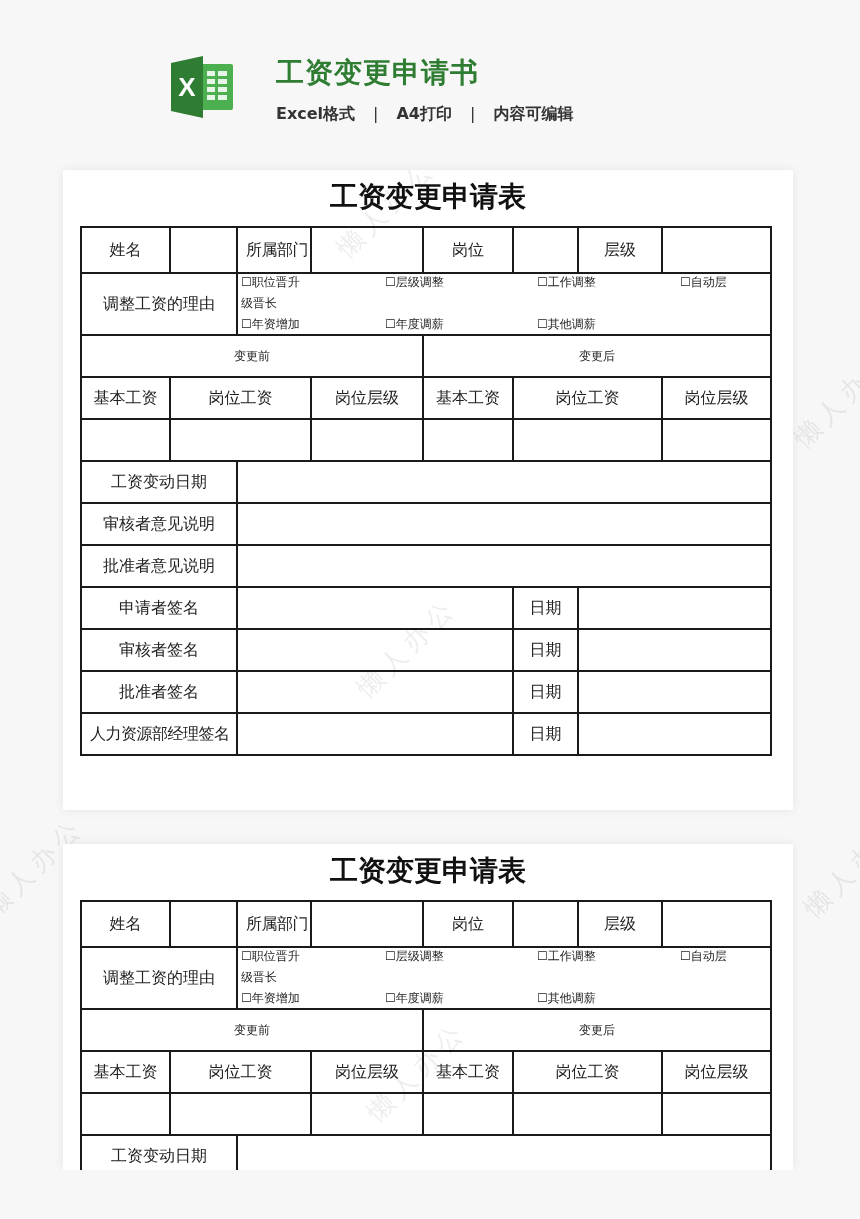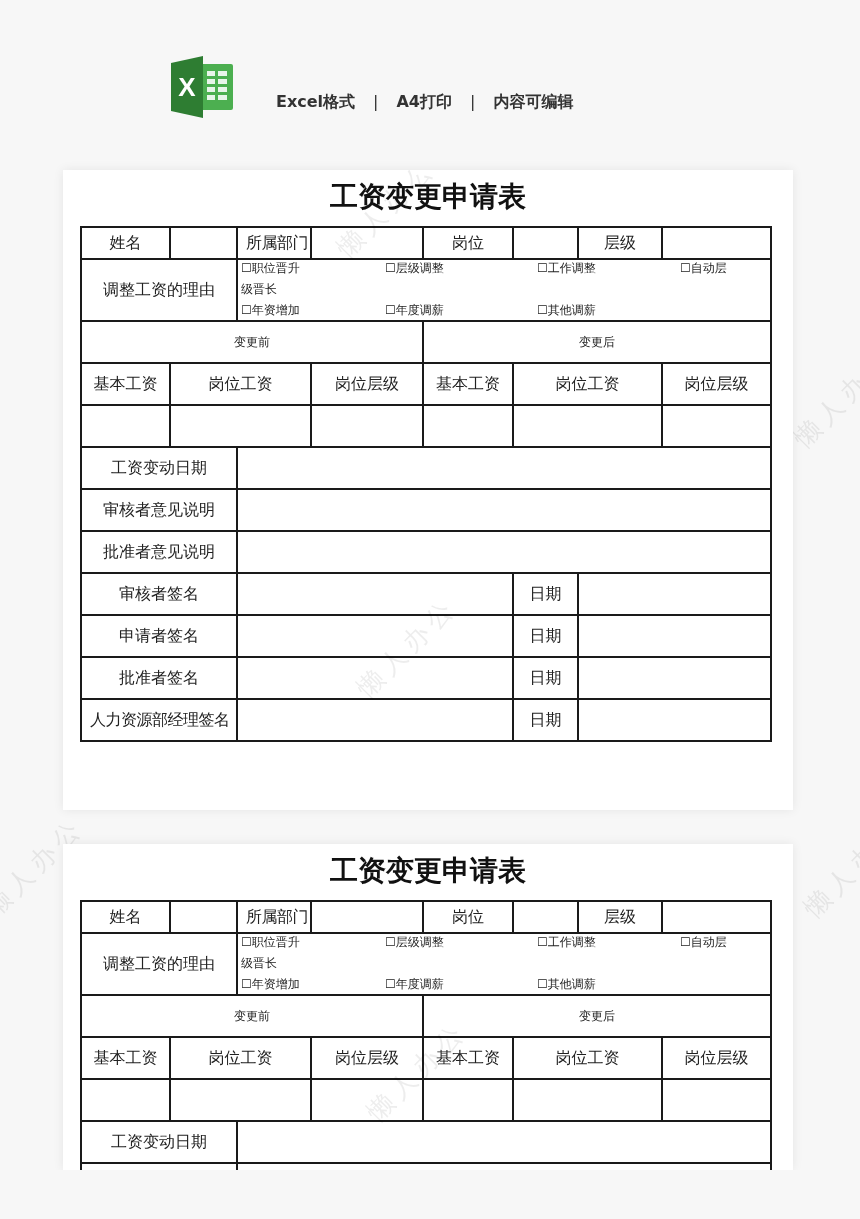--- a/index.html
+++ b/index.html
@@ -15,21 +15,21 @@
     }
     .excel-icon {
       position: absolute; left: 171px; top: 56px; width: 62px; height: 62px;
     }
     .doc-title {
       position: absolute; left: 276px; top: 55px;
       font-size: 28px; font-weight: bold; color: #2e7d32; letter-spacing: 1px;
       line-height: 36px;
     }
     .doc-meta {
-      position: absolute; left: 276px; top: 90px;
+      position: absolute; left: 276px; top: 102px;
       font-size: 16px; font-weight: bold; color: #333; line-height: 24px;
       display: flex; align-items: center;
     }
     .doc-meta .sep { margin: 0 18px; font-weight: normal; color: #333; }
 
     .card {
       position: absolute; left: 63px; width: 730px; background: #fff;
       box-shadow: 0 0 10px rgba(0,0,0,0.08);
       overflow: hidden;
     }
@@ -47,21 +47,21 @@
     table.form {
       position: absolute; left: 17px; top: 56px;
       border-collapse: collapse; table-layout: fixed; width: 690px;
       font-family: "DejaVu Serif", "Liberation Serif", serif;
       font-size: 16px; color: #222;
     }
     table.form td {
       border: 2px solid #1a1a1a; text-align: center; vertical-align: middle;
       height: 42px; padding: 0; overflow: hidden; white-space: nowrap;
     }
-    table.form tr.r-head td { height: 32px; }
+    table.form tr.r-head td { height: 46px; }
     table.form tr.r-reason td { height: 62px; }
     table.form td.bold { font-weight: normal; font-family: "DejaVu Sans", "Liberation Sans", sans-serif; font-size: 12px; }
     table.form td.left-tight { text-align: left; padding-left: 8px; letter-spacing: -0.5px; }
     .reason-box {
       position: relative; text-align: left; height: 58px; font-size: 12px; line-height: 21px;
       padding-left: 3px;
     }
     .reason-box .opt { position: absolute; white-space: nowrap; }
 
     .wm {
@@ -82,20 +82,21 @@
       <rect x="36" y="23" width="8" height="5"></rect>
         <rect x="47" y="23" width="9" height="5"></rect>
       <rect x="36" y="31" width="8" height="5"></rect>
         <rect x="47" y="31" width="9" height="5"></rect>
       <rect x="36" y="39" width="8" height="5"></rect>
         <rect x="47" y="39" width="9" height="5"></rect>
     </g>
     <polygon points="0,7 32,0 32,62 0,55" fill="#2e7d32"></polygon>
     <text x="16" y="40" text-anchor="middle" font-family="Liberation Sans, sans-serif" font-weight="bold" font-size="26" fill="#fff">X</text>
   </svg>
+  <div class="doc-title">工资变更申请书</div>
   <div class="doc-meta">
     <span>Excel格式</span>
     <span class="sep">|</span>
     <span>A4打印</span>
     <span class="sep">|</span>
     <span>内容可编辑</span>
   </div>
 </div>
 
 <div class="wm" style="left:-30px; top:850px;">懒人办公</div>
@@ -167,27 +168,27 @@
     </tr>
     <tr>
       <td colspan="2">审核者意见说明</td>
       <td colspan="6"></td>
     </tr>
     <tr>
       <td colspan="2">批准者意见说明</td>
       <td colspan="6"></td>
     </tr>
     <tr>
+      <td colspan="2">申请者签名</td>
+      <td colspan="3"></td>
+      <td>日期</td>
+      <td colspan="2"></td>
+    </tr>
+    <tr>
       <td colspan="2">审核者签名</td>
-      <td colspan="3"></td>
-      <td>日期</td>
-      <td colspan="2"></td>
-    </tr>
-    <tr>
-      <td colspan="2">申请者签名</td>
       <td colspan="3"></td>
       <td>日期</td>
       <td colspan="2"></td>
     </tr>
     <tr>
       <td colspan="2">批准者签名</td>
       <td colspan="3"></td>
       <td>日期</td>
       <td colspan="2"></td>
     </tr>

